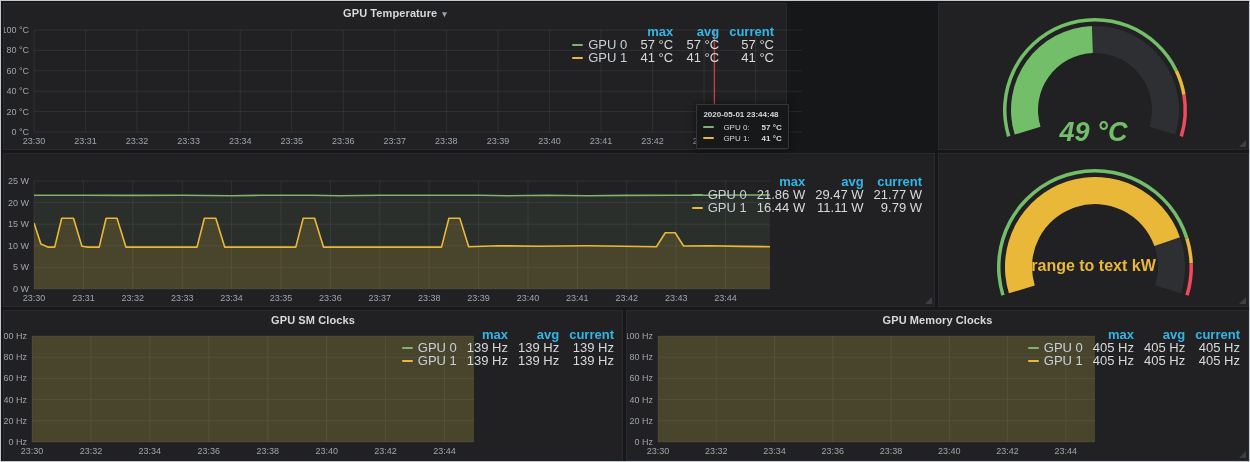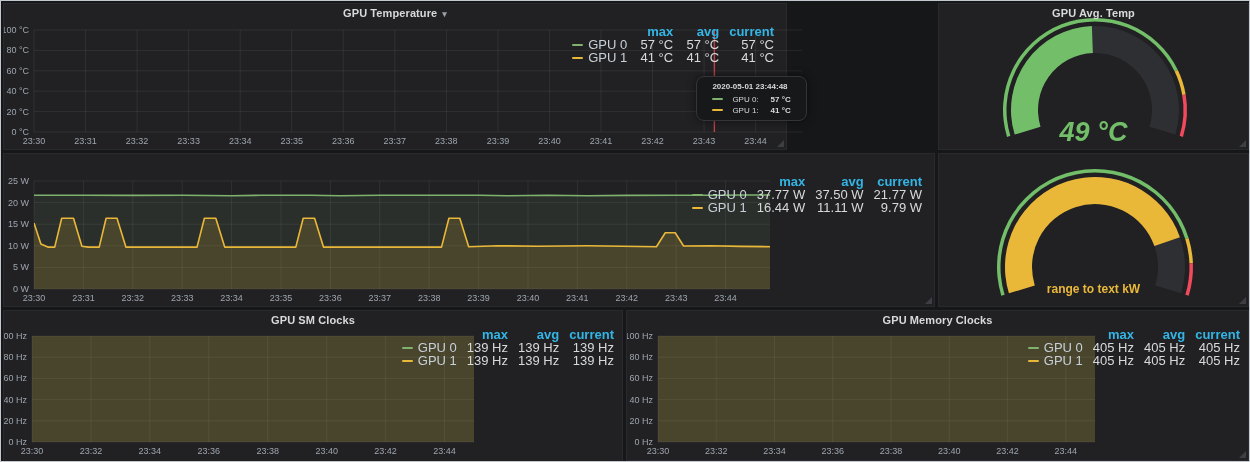--- a/index.html
+++ b/index.html
@@ -27,33 +27,33 @@
     font-size:13px;line-height:12px;color:#c7d0d9;z-index:2;
     align-items:center;
   }
   .lg-h{font-weight:bold;text-align:right;}
   .lg-v{text-align:right;color:#d8d9da;}
   .lg-name{white-space:nowrap;cursor:pointer;}
   .lg-dash{display:inline-block;width:11px;height:2px;vertical-align:middle;
     margin-right:5px;margin-top:-2px;border-radius:1px;}
   .tooltip{
     position:absolute;z-index:5;background:#17181a;border:1px solid #333538;
-    border-radius:8px;padding:4px 15px;font-size:8px;line-height:11px;color:#d8d9da;
-    white-space:nowrap;box-shadow:0 0 8px rgba(0,0,0,.5);
+    border-radius:1px;padding:4px 6px;font-size:8px;line-height:11px;color:#d8d9da;
+    white-space:nowrap;box-shadow:0 0 8px rgba(0,0,0,.5);margin-top:28px;
   }
   .tt-time{font-weight:bold;margin-bottom:2px;}
   .tt-row{display:flex;align-items:center;gap:4px;}
   .tt-val{font-weight:bold;margin-left:auto;padding-left:8px;}
   .gauge{position:absolute;left:0;right:0;bottom:0;top:13px;}
   .gauge svg{position:absolute;inset:0;}
   .gauge-value{
     position:absolute;left:0;right:0;text-align:center;font-weight:bold;z-index:2;
   }
   #gv-temp{top:100px;font-size:27px;font-style:italic;}
-  #gv-power{top:115px;font-size:12px;}
+  #gv-power{top:90px;font-size:16px;}
   .resize-handle{
     position:absolute;right:2px;bottom:2px;width:0;height:0;
     border-bottom:7px solid #46474c;border-left:7px solid transparent;
     cursor:nwse-resize;opacity:.8;
   }
 </style>
 </head>
 <body>
 
 <div class="dashboard">
@@ -137,23 +137,20 @@
         <div class="tt-row">
           <span class="lg-dash" style="background: rgb(234, 184, 57);"></span>
           <span>GPU 1:</span>
           <span class="tt-val">41 °C</span>
         </div>
       </div>
     <div class="resize-handle"></div>
   </section>
 
   <section class="panel" style="left:937px;top:2px;width:311px;height:147px">
-    <header class="ptitle">
-      <span>GPU Avg. Temp</span>
-    </header>
     <div class="gauge">
         <svg width="309" height="132">
           <path d="M75.67040049910501 117.55922319670985 A84 84 0 1 1 236.32959950089497 117.5592231967099 L210.50937108989302 109.665187169196 A57 57 0 1 0 101.49062891010698 109.66518716919597 Z" fill="#2e2f33"></path>
           <path d="M75.67040049910501 117.55922319670985 A84 84 0 0 1 152.86332554569591 9.058584278273486 L153.87154233457937 36.03975361739986 A57 57 0 0 0 101.49062891010698 109.66518716919597 Z" fill="#73bf69"></path>
           <path d="M68.01996245140073 119.89819683449174 A92 92 0 0 1 238.8293269690018 52.95873885774589 L235.67821126909413 54.48204770554904 A88.5 88.5 0 0 0 71.36702909727136 118.87489586796217 Z" fill="#73bf69"></path>
           <path d="M238.8293269690018 52.95873885774589 A92 92 0 0 1 246.67115743334315 77.41984564588974 L243.22171122663988 78.01256890936132 A88.5 88.5 0 0 0 235.67821126909413 54.48204770554904 Z" fill="#eab839"></path>
           <path d="M246.67115743334315 77.41984564588974 A92 92 0 0 1 243.98003754859926 119.89819683449178 L240.63297090272863 118.87489586796221 A88.5 88.5 0 0 0 243.22171122663988 78.01256890936132 Z" fill="#f2495c"></path>
         </svg>
       <div class="gauge-value" id="gv-temp" style="color: rgb(115, 191, 105);">49 °C</div>
     </div>
@@ -215,22 +212,22 @@
             <polyline points="30.0,68.9 36.9,90.1 43.8,93.1 50.7,93.1 57.7,64.2 69.5,64.2 77.9,92.2 84.3,93.1 95.2,93.1 102.1,64.2 113.0,64.2 121.9,93.1 193.0,93.1 200.4,64.2 211.8,64.2 220.7,93.1 291.8,93.1 299.2,64.2 310.6,64.2 319.5,93.1 437.5,93.1 444.9,64.2 455.8,64.2 464.7,92.7 494.3,91.8 533.8,92.2 583.2,91.8 652.4,92.7 661.3,78.8 671.2,78.8 679.6,92.0 706.7,91.8 736.4,92.4 766.0,92.7" fill="none" stroke="#eab839" stroke-width="1.6" stroke-linejoin="round"></polyline>
           </g>
         </svg>
       </div>
     <div class="legend" style="top:22px;right:12px">
         <span></span>
         <span class="lg-h" style="color: rgb(51, 181, 229);">max</span>
         <span class="lg-h" style="color: rgb(51, 181, 229);">avg</span>
         <span class="lg-h" style="color: rgb(51, 181, 229);">current</span>
         <span class="lg-name"><span class="lg-dash" style="background: rgb(126, 178, 109);"></span>GPU 0</span>
-        <span class="lg-v">37.77 W</span>
-        <span class="lg-v">37.50 W</span>
+        <span class="lg-v">21.86 W</span>
+        <span class="lg-v">29.47 W</span>
         <span class="lg-v">21.77 W</span>
         <span class="lg-name"><span class="lg-dash" style="background: rgb(234, 184, 57);"></span>GPU 1</span>
         <span class="lg-v">16.44 W</span>
         <span class="lg-v">11.11 W</span>
         <span class="lg-v">9.79 W</span>
       </div>
     <div class="resize-handle"></div>
   </section>
 
   <section class="panel" style="left:937px;top:152px;width:311px;height:154px">

